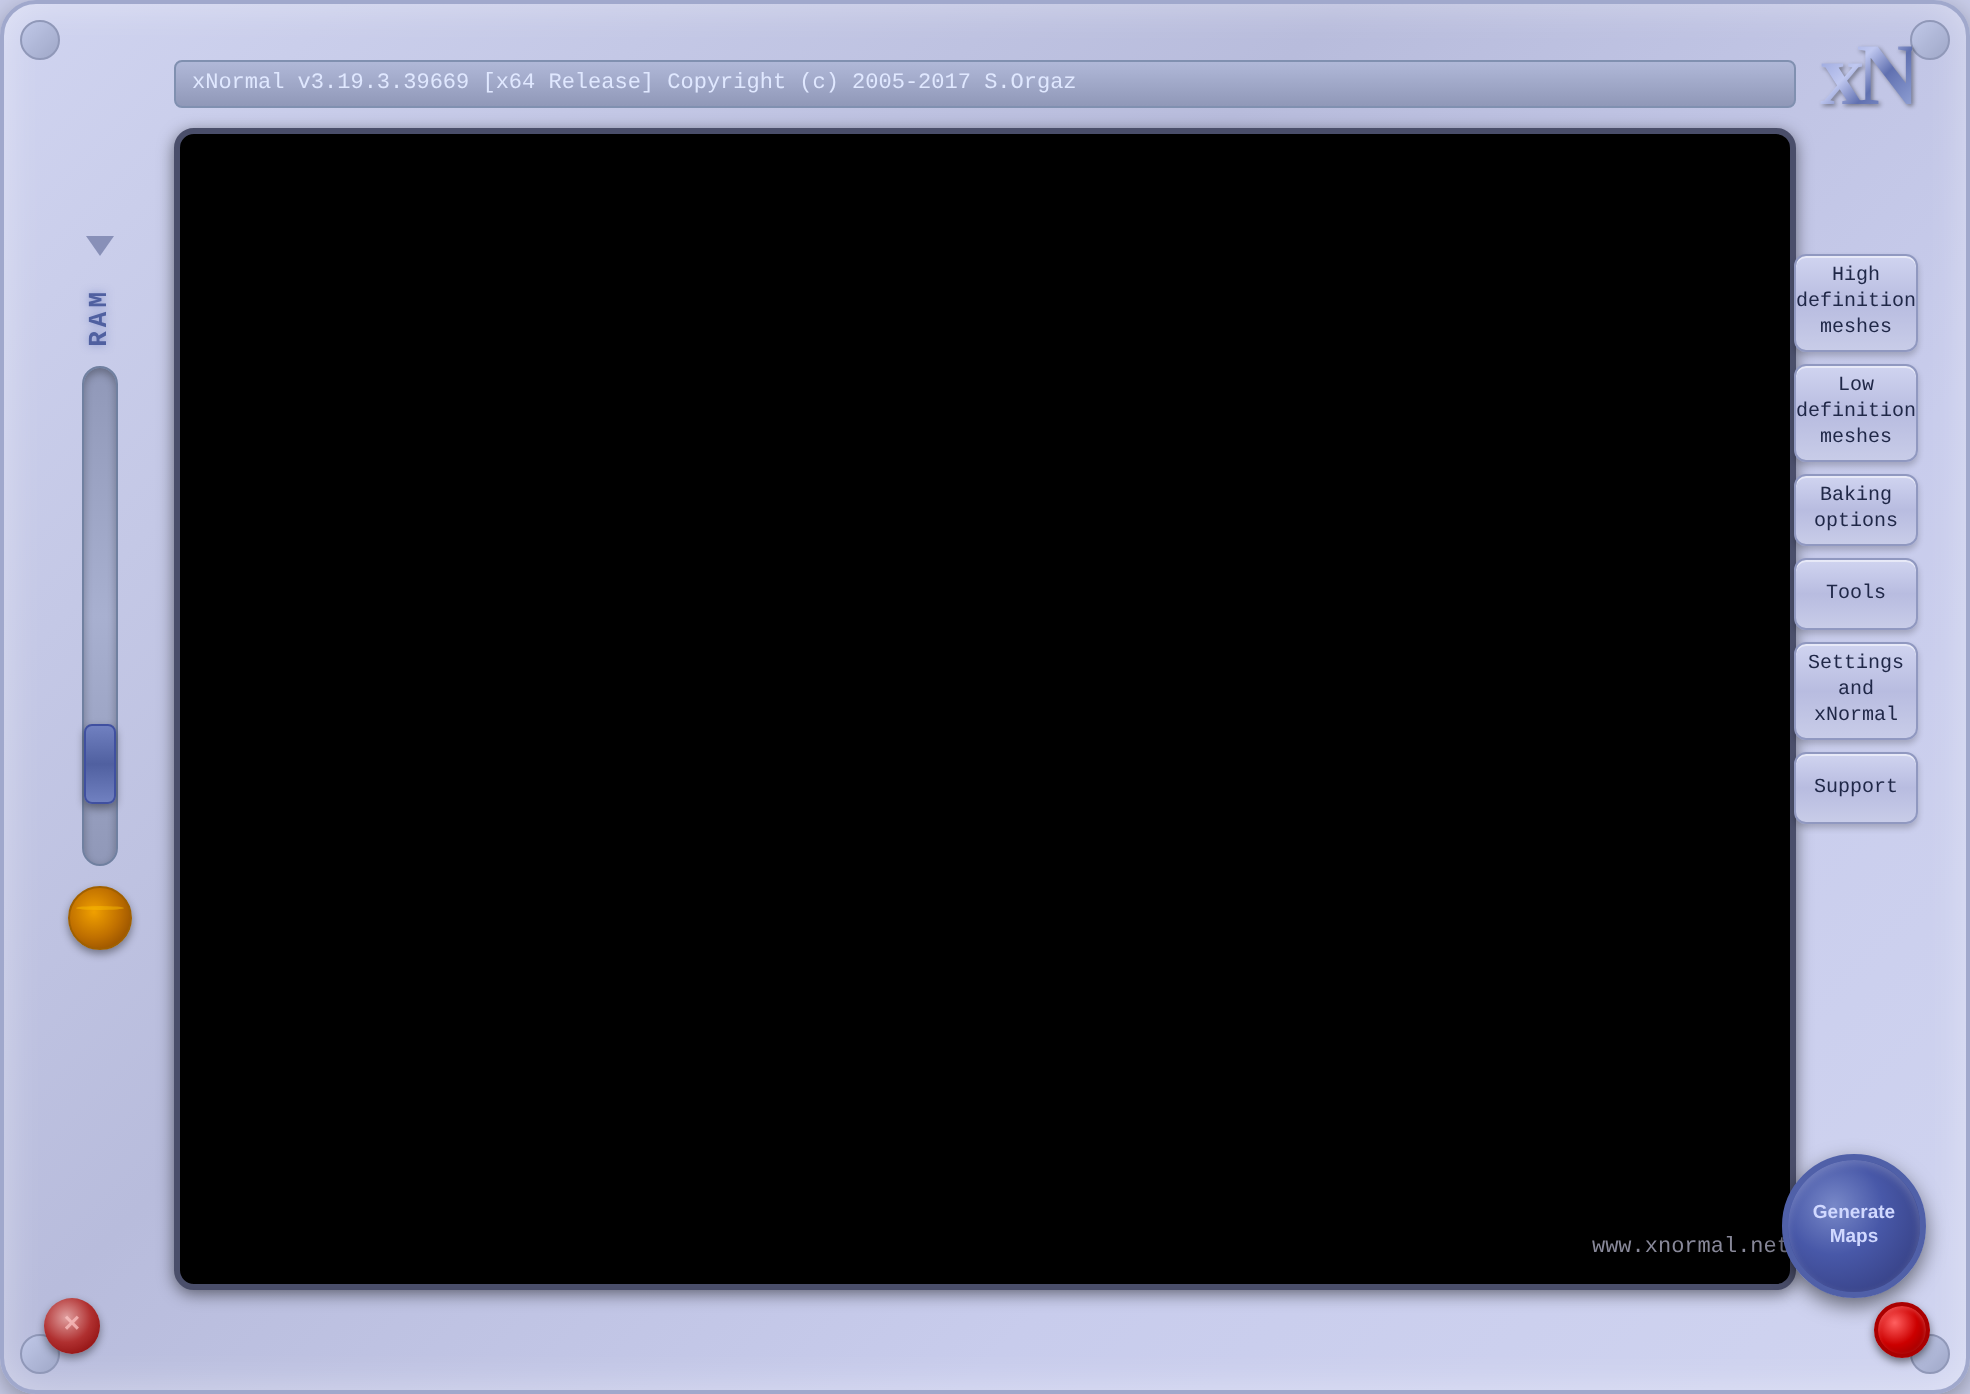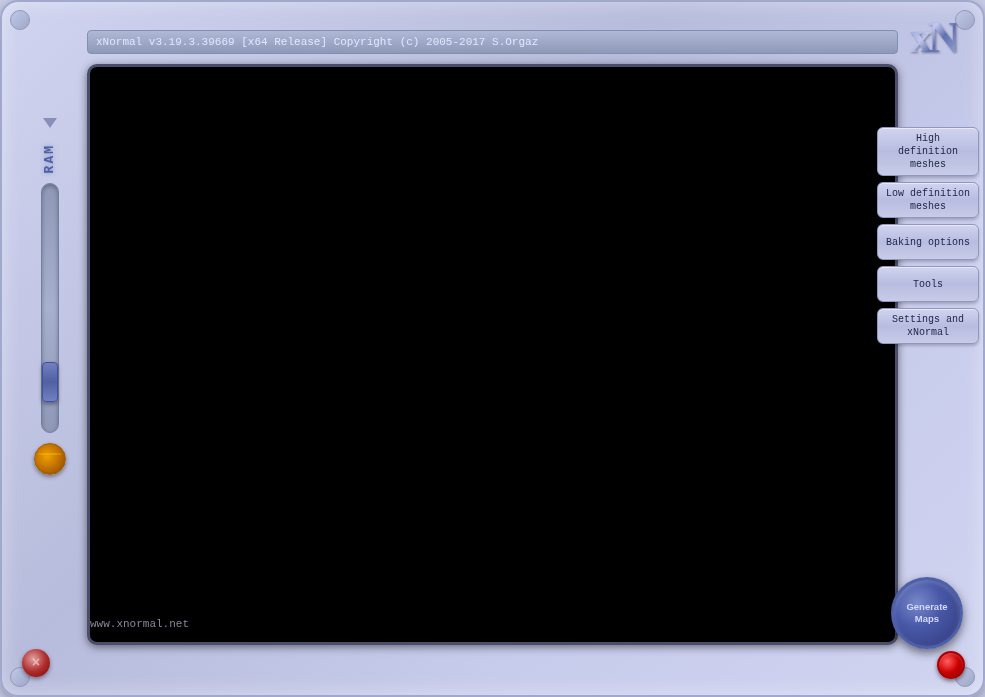--- a/index.html
+++ b/index.html
@@ -51,21 +51,21 @@
       top: 62px;
       left: 85px;
       right: 85px;
       bottom: 50px;
       background: #000000;
       border-radius: 10px;
       border: 3px solid #4a4e6a;
       box-shadow: inset 0 0 30px rgba(0,0,0,0.8), 0 2px 8px rgba(0,0,0,0.5);
       display: flex;
       align-items: flex-end;
-      justify-content: flex-start;
+      justify-content: flex-end;
       padding-bottom: 12px;
     }
 
     .viewport-url {
       color: #888899;
       font-size: 11px;
       font-family: 'Courier New', monospace;
     }
 
     
@@ -188,21 +188,21 @@
       width: 90px;
       bottom: 55px;
       display: flex;
       flex-direction: column;
       align-items: center;
       padding-top: 65px;
       gap: 6px;
     }
 
     .nav-button {
-      width: 102px;
+      width: 62px;
       min-height: 36px;
       background: linear-gradient(to bottom, #d0d4f0, #b8bce0, #c8cce8);
       border: 1px solid #9098c0;
       border-radius: 6px;
       display: flex;
       align-items: center;
       justify-content: center;
       text-align: center;
       padding: 4px 6px;
       cursor: pointer;
@@ -330,20 +330,21 @@
 
   <div class="right-sidebar">
     <button class="nav-button">High definition
 meshes</button>
     <button class="nav-button">Low definition
 meshes</button>
     <button class="nav-button">Baking options</button>
     <button class="nav-button">Tools</button>
     <button class="nav-button">Settings and
 xNormal</button>
+    <button class="nav-button">Support</button>
   </div>
 
   <div class="generate-button">
     <span>Generate
 Maps</span>
   </div>
 
   <div class="close-button"></div>
 
   <div class="red-button"></div>

